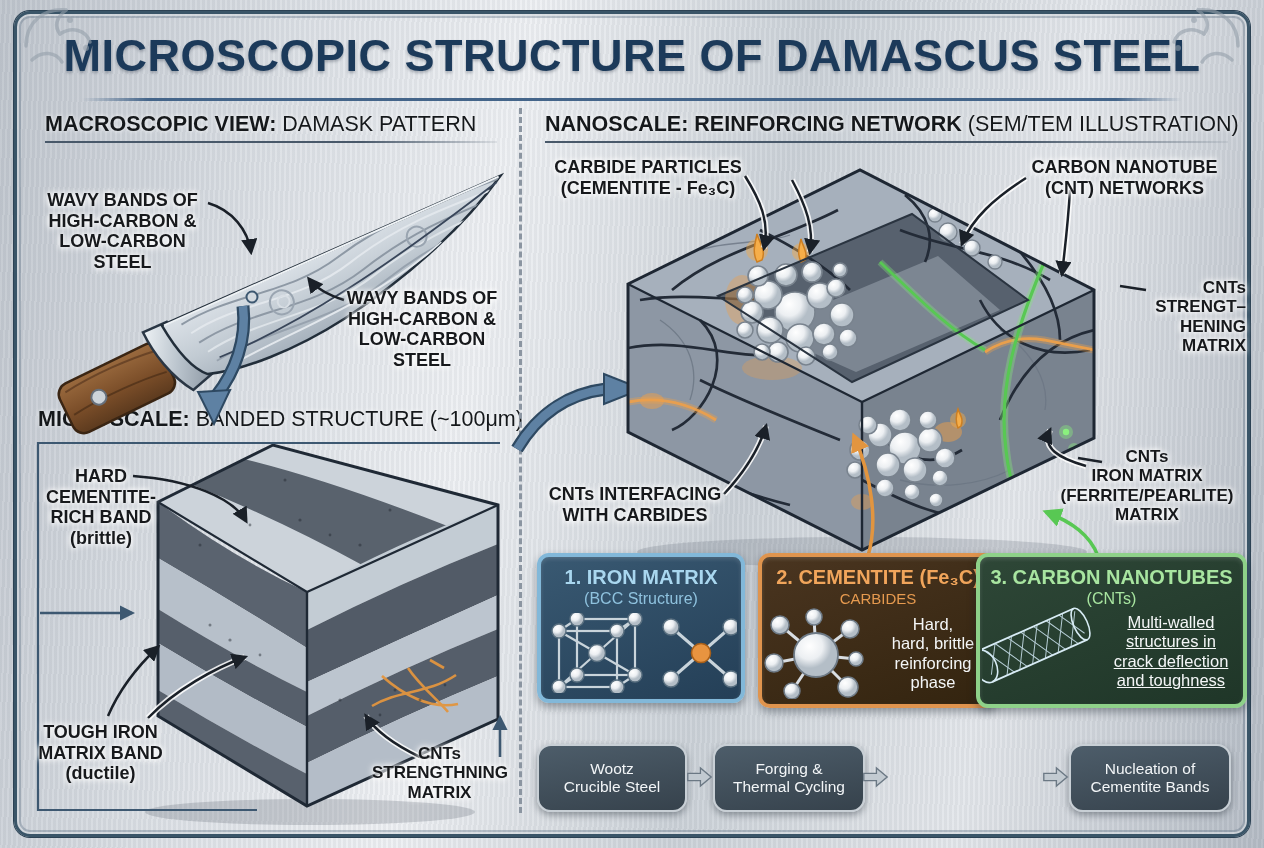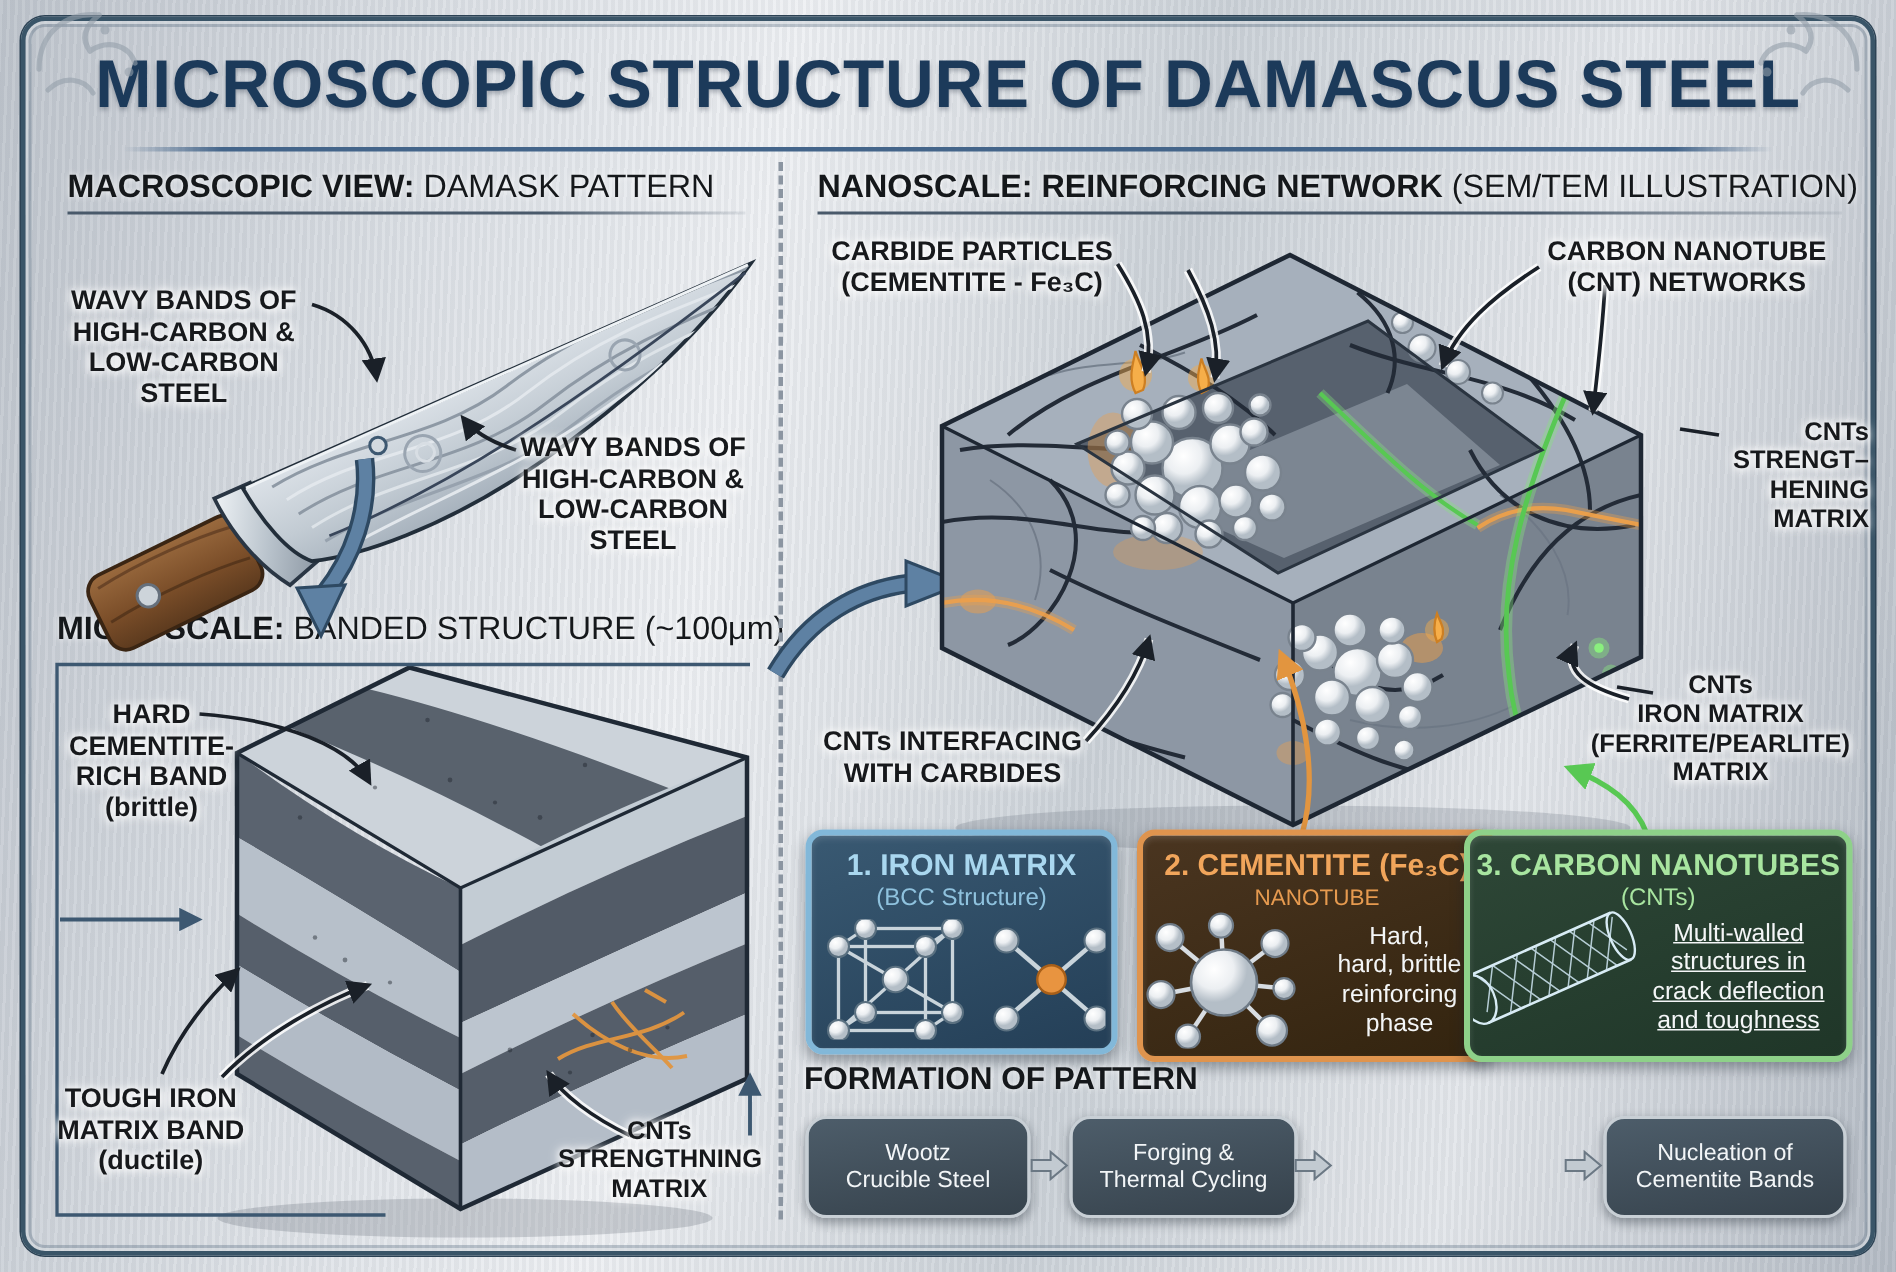--- a/index.html
+++ b/index.html
@@ -51,21 +51,21 @@
   .phase .sub{position:absolute;left:0;top:33px;width:100%;text-align:center;font-size:16px;}
   .phase .bod{position:absolute;color:#f4f6f7;font-size:16.5px;line-height:1.18;text-align:center;white-space:pre-line;}
   .p1{left:537px;top:553px;width:200px;height:142px;border:4px solid #82b8d9;
       background:linear-gradient(160deg,#395972,#243f57);}
   .p1 .ttl{color:#a9d7ef;} .p1 .sub{color:#8fc2de;}
   .p2{left:758px;top:553px;width:205px;height:147px;border:4px solid #df944e;
       background:linear-gradient(160deg,#4a3520,#33240f);padding-left:27px;}
   .p2 .ttl{color:#f1a55b;} .p2 .sub{color:#e69a4f;font-size:15px;}
   .p2 .bod{right:6px;top:58px;width:110px;}
   .p3{left:976px;top:553px;width:251px;height:147px;border:4px solid #8ed189;
-      background:linear-gradient(160deg,#2e4737,#1f3628);}
+      background:linear-gradient(160deg,#2e4737,#1f3628);padding-left:12px;}
   .p3 .ttl{color:#a8e5a0;} .p3 .sub{color:#a8e5a0;}
   .p3 .bod{right:6px;top:56px;width:132px;text-decoration:underline;}
   .formation-head{
     position:absolute;left:536px;top:708px;font-size:21px;font-weight:bold;color:#15181b;
     text-shadow:0 0 4px rgba(255,255,255,.9);
   }
   .step{
     position:absolute;border:2.5px solid #c8cfd5;border-radius:14px;
     background:linear-gradient(170deg,#4d5d6a,#36424c);
     color:#f2f5f7;font-size:15.5px;line-height:1.18;text-align:center;white-space:pre-line;
@@ -472,21 +472,21 @@
           <circle cx="186" cy="14" r="8"></circle>
           <circle cx="126" cy="66" r="8"></circle>
           <circle cx="186" cy="66" r="8"></circle>
       </g>
       <circle cx="156" cy="40" r="9.5" fill="#e89440" stroke="#a85f18" stroke-width="1.6"></circle>
     </svg>
   </div>
 
   <div class="phase p2">
     <div class="ttl">2. CEMENTITE (Fe₃C)</div>
-    <div class="sub">NANOTUBE</div>
+    <div class="sub">CARBIDES</div>
     <div class="bod">Hard,
 hard, brittle
 reinforcing
 phase</div>
     <svg width="100" height="92" style="position:absolute;left:2px;top:50px;">
       <g stroke="#d8dde2" stroke-width="3" fill="none">
         <line x1="52" y1="48" x2="16" y2="18"></line>
           <line x1="52" y1="48" x2="50" y2="10"></line>
           <line x1="52" y1="48" x2="86" y2="22"></line>
         <line x1="52" y1="48" x2="92" y2="52"></line>
@@ -520,21 +520,20 @@
         <path d="M0,-33 L104,-33 M0,1 L104,1" stroke="#d8ecf5" stroke-width="1.8" fill="none"></path>
         <g stroke="#cfe6f2" stroke-width="1" opacity=".85">
           <path d="M4,-33 L24,1 M18,-33 L38,1 M32,-33 L52,1 M46,-33 L66,1 M60,-33 L80,1 M74,-33 L94,1 M88,-33 L104,-6"></path>
           <path d="M16,1 L36,-33 M30,1 L50,-33 M44,1 L64,-33 M58,1 L78,-33 M72,1 L92,-33 M86,1 L104,-30 M2,-6 L18,-33"></path>
         </g>
         <ellipse cx="104" cy="-16" rx="7" ry="17" fill="none" stroke="#d8ecf5" stroke-width="1.6"></ellipse>
       </g>
     </svg>
   </div>
 
-  <div class="formation-head">FORMATION OF PATTERN</div>
   <div class="step" style="left:537px;top:744px;width:146px;height:64px;">Wootz
 Crucible Steel</div>
   <div class="step" style="left:713px;top:744px;width:148px;height:64px;text-align:center;">Forging &amp;
 Thermal Cycling</div>
   <div class="step" style="left:1069px;top:744px;width:158px;height:64px;">Nucleation of
 Cementite Bands</div>
   <svg class="flow-arrow" style="left:686px;top:765px;" viewBox="0 0 30 26">
       <polygon points="2,9 16,9 16,3 28,13 16,23 16,17 2,17" fill="#c2cad1" stroke="#6b7884" stroke-width="1.5"></polygon>
     </svg>
   <svg class="flow-arrow" style="left:862px;top:765px;" viewBox="0 0 30 26">

